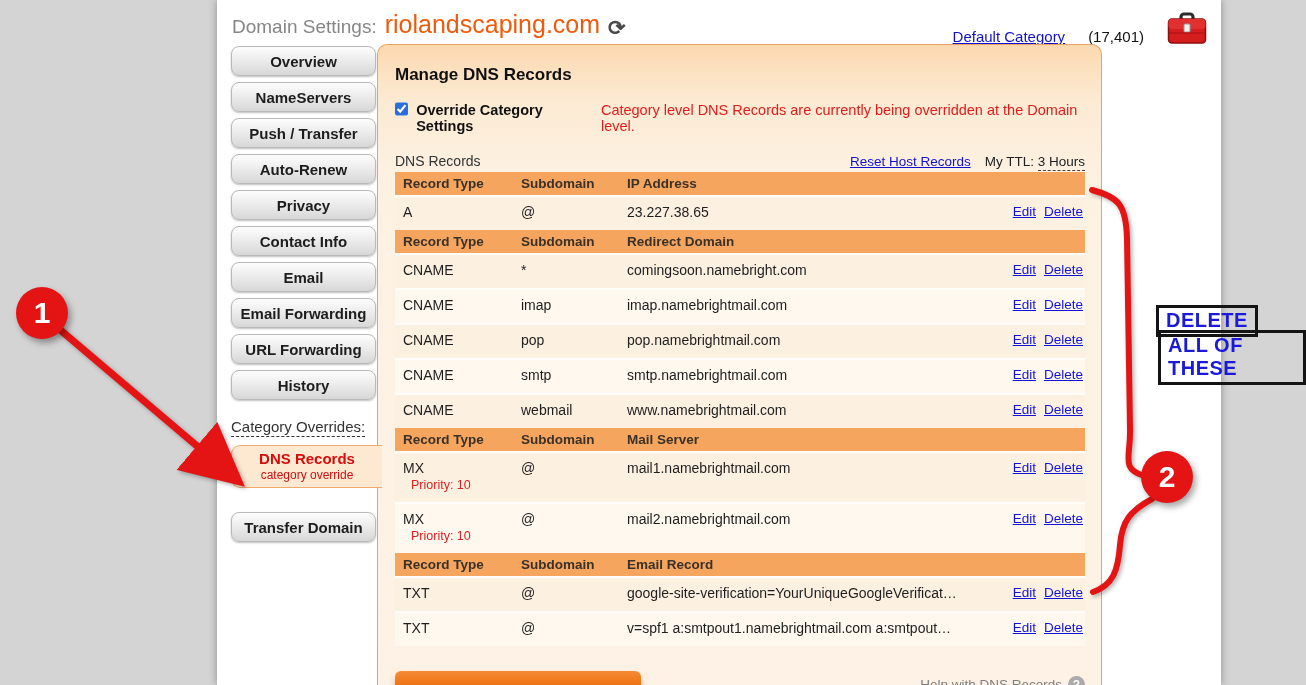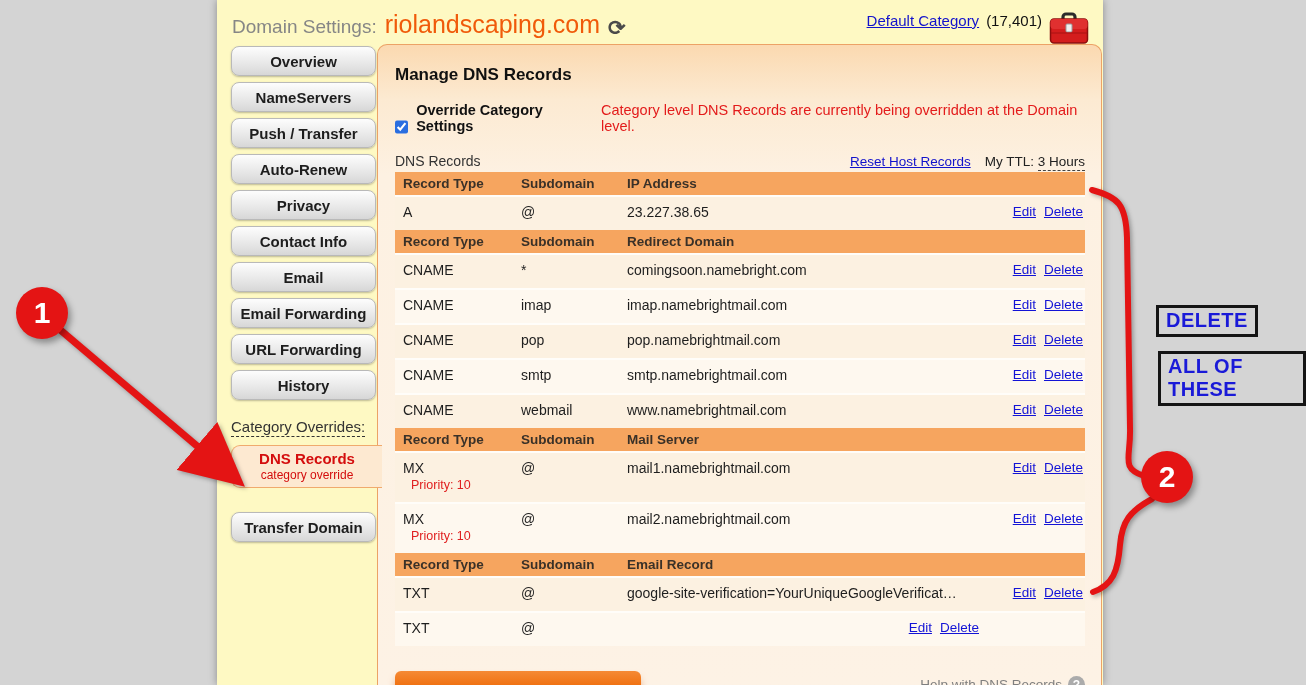--- a/index.html
+++ b/index.html
@@ -1,28 +1,28 @@
 <!DOCTYPE html>
 <html><head>
 <meta charset="utf-8">
 <style>
   * { margin:0; padding:0; box-sizing:border-box; }
   html,body { width:1306px; height:685px; overflow:hidden; }
   body { background:#d4d4d4; font-family:"Liberation Sans", sans-serif; position:relative; }
 
   
-  .page { position:absolute; left:217px; top:0; width:886px; height:685px;
-          background:#fef9c3; box-shadow:0 0 8px rgba(0,0,0,.35); }
+  .page { position:absolute; left:217px; top:0; width:1004px; height:685px;
+          background:#ffffff; box-shadow:0 0 8px rgba(0,0,0,.35); }
 
   
   .hdr { position:absolute; left:15px; top:10px; display:flex; align-items:baseline; gap:8px; }
   .hdr-label { color:#868686; font-size:19px; }
   .hdr-domain { color:#f05a0a; font-size:25px; }
   .refresh { color:#4a4a4a; font-size:21px; font-weight:bold; align-self:center; margin-top:6px; cursor:pointer; }
-  .hdr-right { position:absolute; right:14px; top:12px; display:flex; align-items:flex-start; gap:7px; }
+  .hdr-right { position:absolute; right:14px; top:12px; display:flex; align-items:flex-end; gap:23px; }
   .blue-link { color:#1212cc; text-decoration:underline; font-size:15px; cursor:pointer; }
   .cat-count { color:#111; font-size:15px; }
   .toolbox { width:40px; height:33px; }
 
   
   .sidebar { position:absolute; left:14px; top:46px; width:145px; }
   .side-btn { height:30px; margin-bottom:6px; border:1px solid #b9b9b9; border-radius:8px;
               background:linear-gradient(#fdfdfd,#e9e9e9 55%,#d7d7d7);
               box-shadow:0 1px 2px rgba(0,0,0,.25);
               display:flex; align-items:center; justify-content:center;
@@ -35,21 +35,21 @@
   .dns-tab .t1 { color:#d40d0d; font-size:15px; font-weight:bold; }
   .dns-tab .t2 { color:#d40d0d; font-size:12px; margin-top:1px; }
   .upgrade { margin-top:24px; }
 
   
   .panel { position:absolute; left:160px; top:44px; width:725px; height:650px;
            border:1px solid #eca266; border-bottom:none; border-radius:10px 10px 0 0;
            background:linear-gradient(180deg,#fbd9b0 0%,#fcead2 55px,#fdf1e2 130px,#fdf2e5 100%);
            padding:18px 16px 0 17px; }
   .panel h1 { font-size:17px; color:#101010; margin-top:2px; }
-  .chk-row { margin-top:17px; display:flex; align-items:flex-end; gap:8px; font-size:14.5px; }
+  .chk-row { margin-top:17px; display:flex; align-items:flex-start; gap:8px; font-size:14.5px; }
   .chk-row input { width:14px; height:14px; accent-color:#2a6ee0; }
   .chk-label { font-weight:bold; color:#111; }
   .chk-warn { color:#e31b1b; }
   .tbl-top { margin-top:19px; display:flex; justify-content:space-between; align-items:baseline; }
   .tbl-top .lbl { color:#333; font-size:14px; }
   .tbl-top .right { display:flex; gap:14px; align-items:baseline; font-size:13.5px; }
   .tbl-top .right .blue-link { font-size:13.5px; }
   .ttl { color:#222; }
   .ttl-val { border-bottom:1px dashed #444; padding-bottom:1px; cursor:pointer; }
 
@@ -82,21 +82,21 @@
                 display:flex; align-items:center; justify-content:center;
                 box-shadow:3px 4px 6px rgba(0,0,0,.35); z-index:10; }
   #circle1 { left:16px; top:287px; }
   #circle2 { left:1141px; top:451px; }
   .ann-svg { position:absolute; left:0; top:0; width:1306px; height:685px;
              pointer-events:none; z-index:9; filter:drop-shadow(2px 2px 2px rgba(0,0,0,.3)); }
   .ann-box { position:absolute; border:3px solid #141414; color:#1a1ad8;
              font-weight:bold; font-size:20px; padding:1px 7px 2px; z-index:10;
              letter-spacing:.5px; background:transparent; }
   #deleteBox { left:1156px; top:305px; }
-  #allBox { left:1158px; top:351px; }
+  #allBox { left:1158px; top:330px; }
 </style>
 </head>
 <body>
 
 <div class="page">
 
   <div class="hdr">
     <span class="hdr-label">Domain Settings:</span>
     <span class="hdr-domain">riolandscaping.com</span>
     <span class="refresh">⟳</span>
@@ -278,20 +278,21 @@
           <div class="acts">
             <a>Edit</a>
             <a>Delete</a>
           </div>
         </div>
         <div class="trow tr alt">
           <div class="">
             <div>TXT</div>
           </div>
           <div class="">@</div>
+          <div class="">v=spf1 a:smtpout1.namebrightmail.com a:smtpout…</div>
           <div class="acts">
             <a>Edit</a>
             <a>Delete</a>
           </div>
         </div>
       </div>
 
     <div class="bottom-row">
       <button class="add-btn">Add a New DNS Record ▶</button>
       <span class="help">

